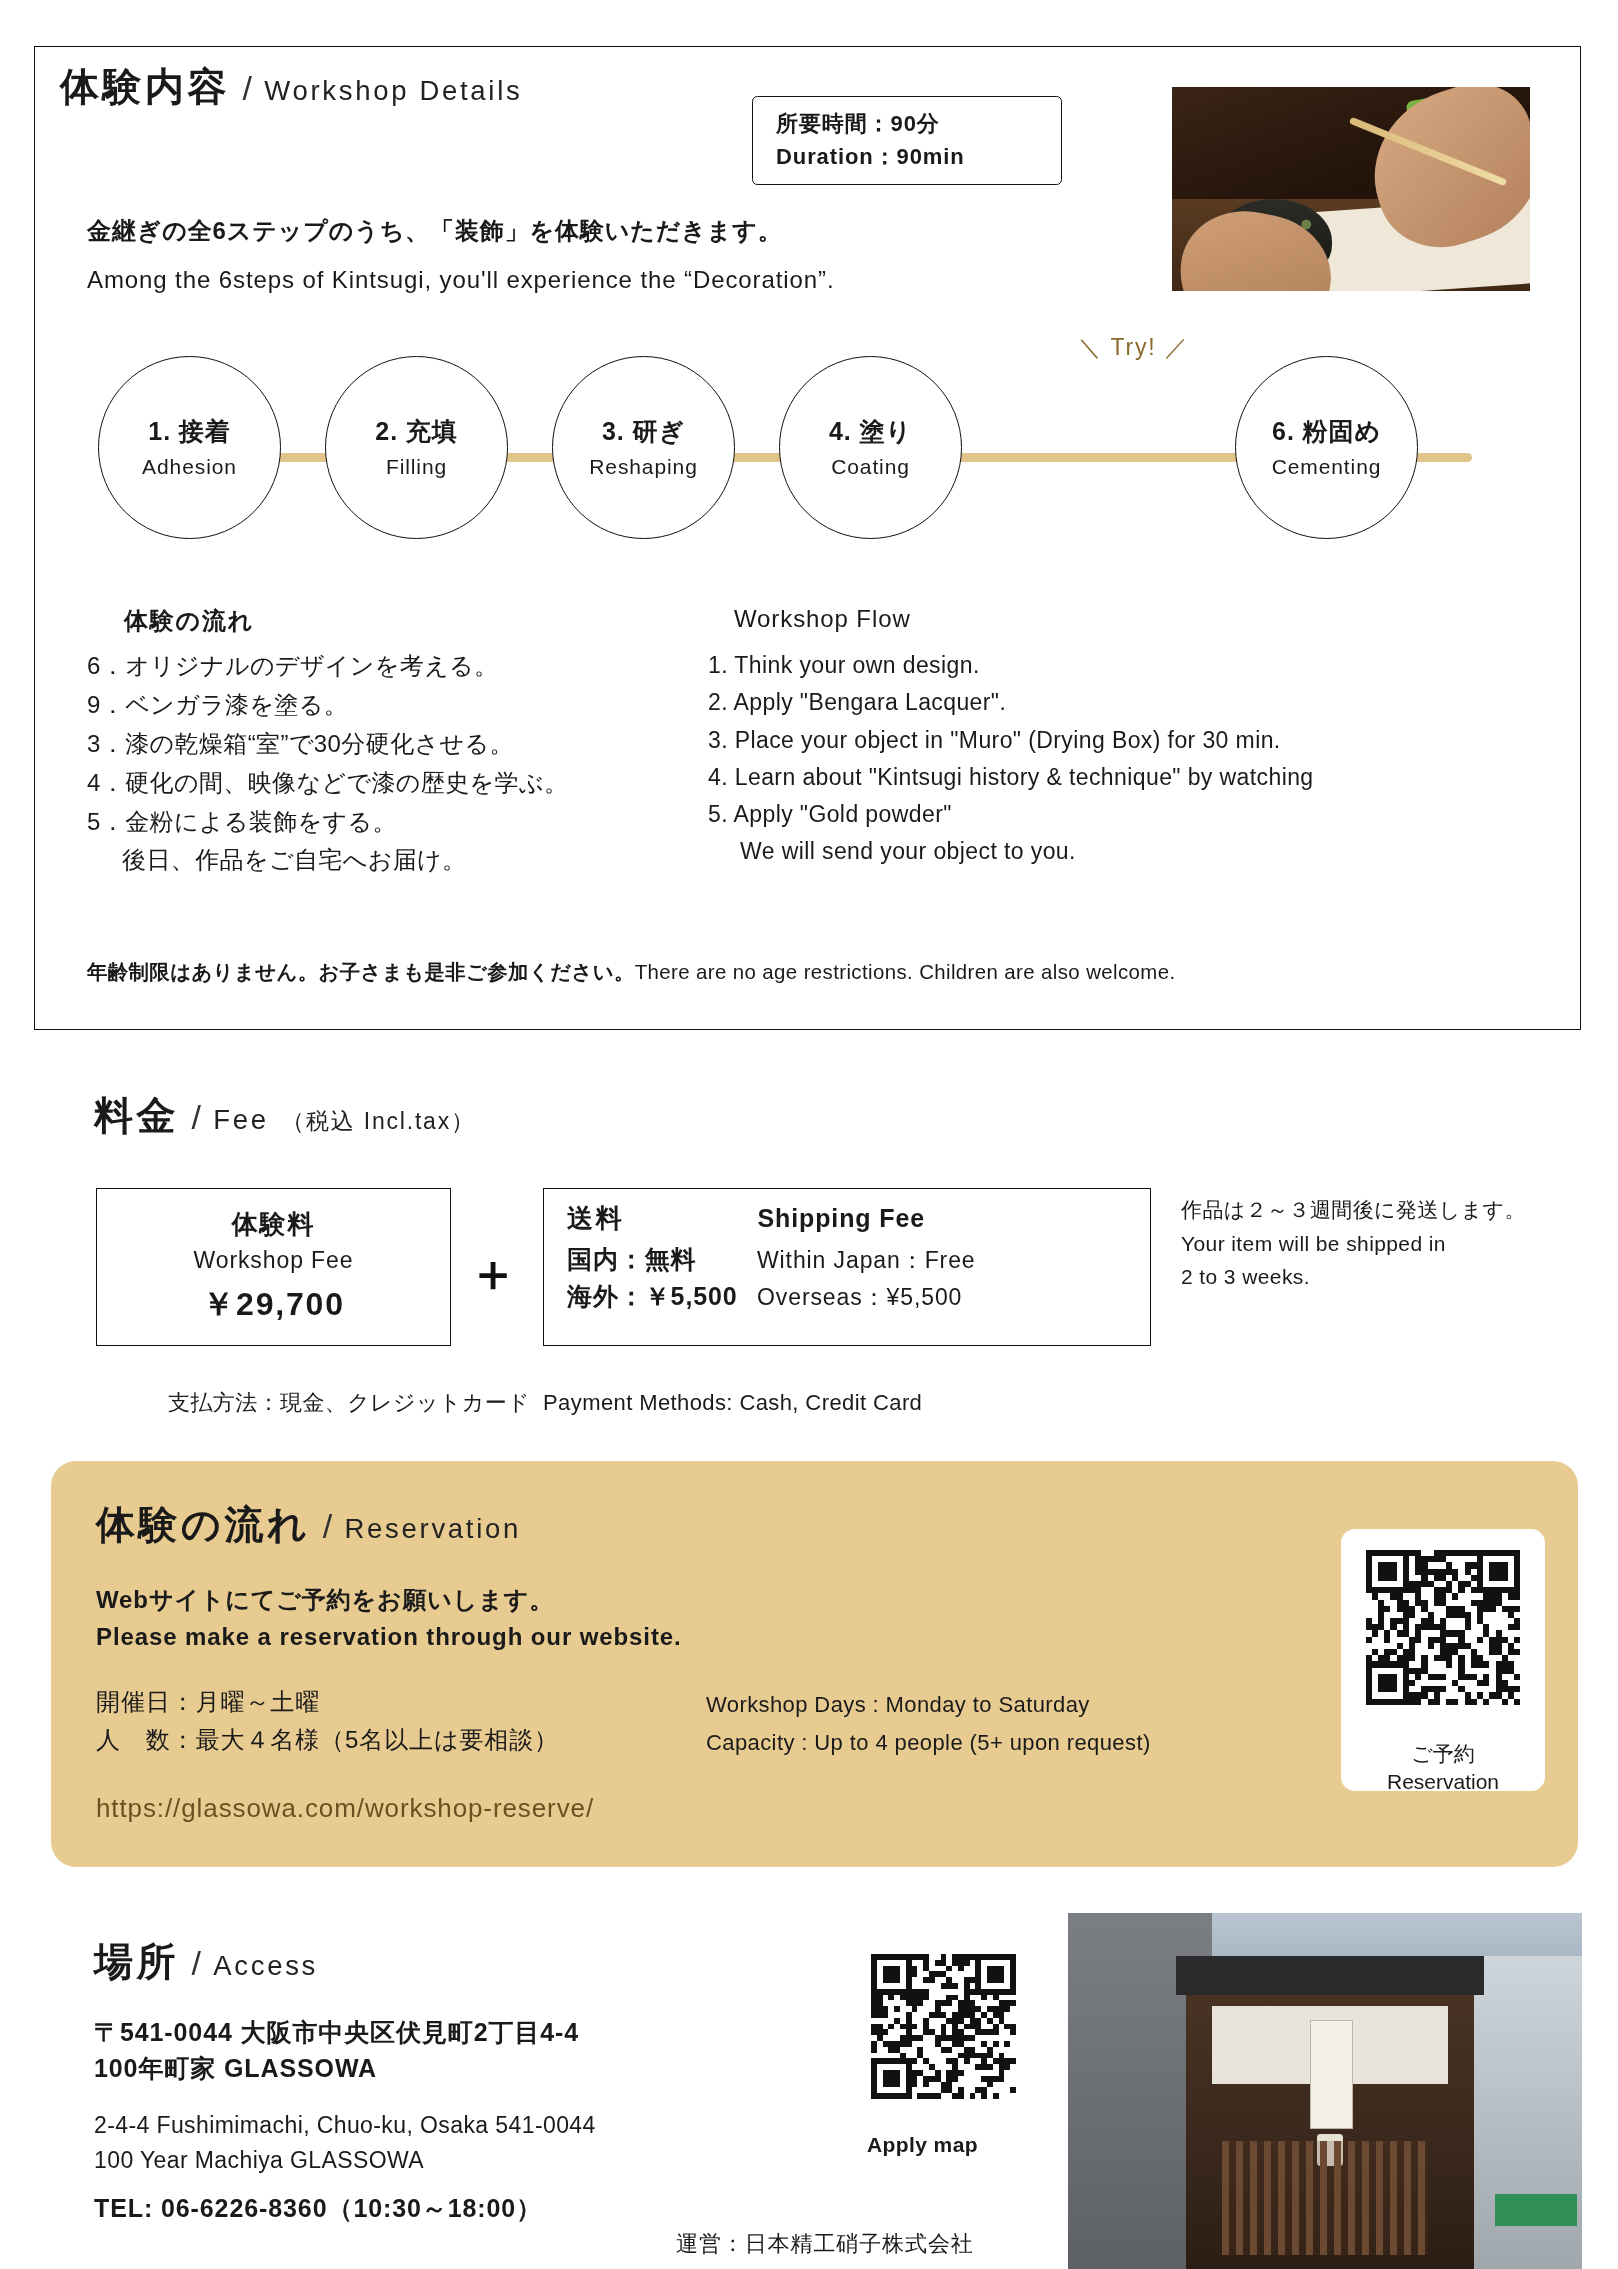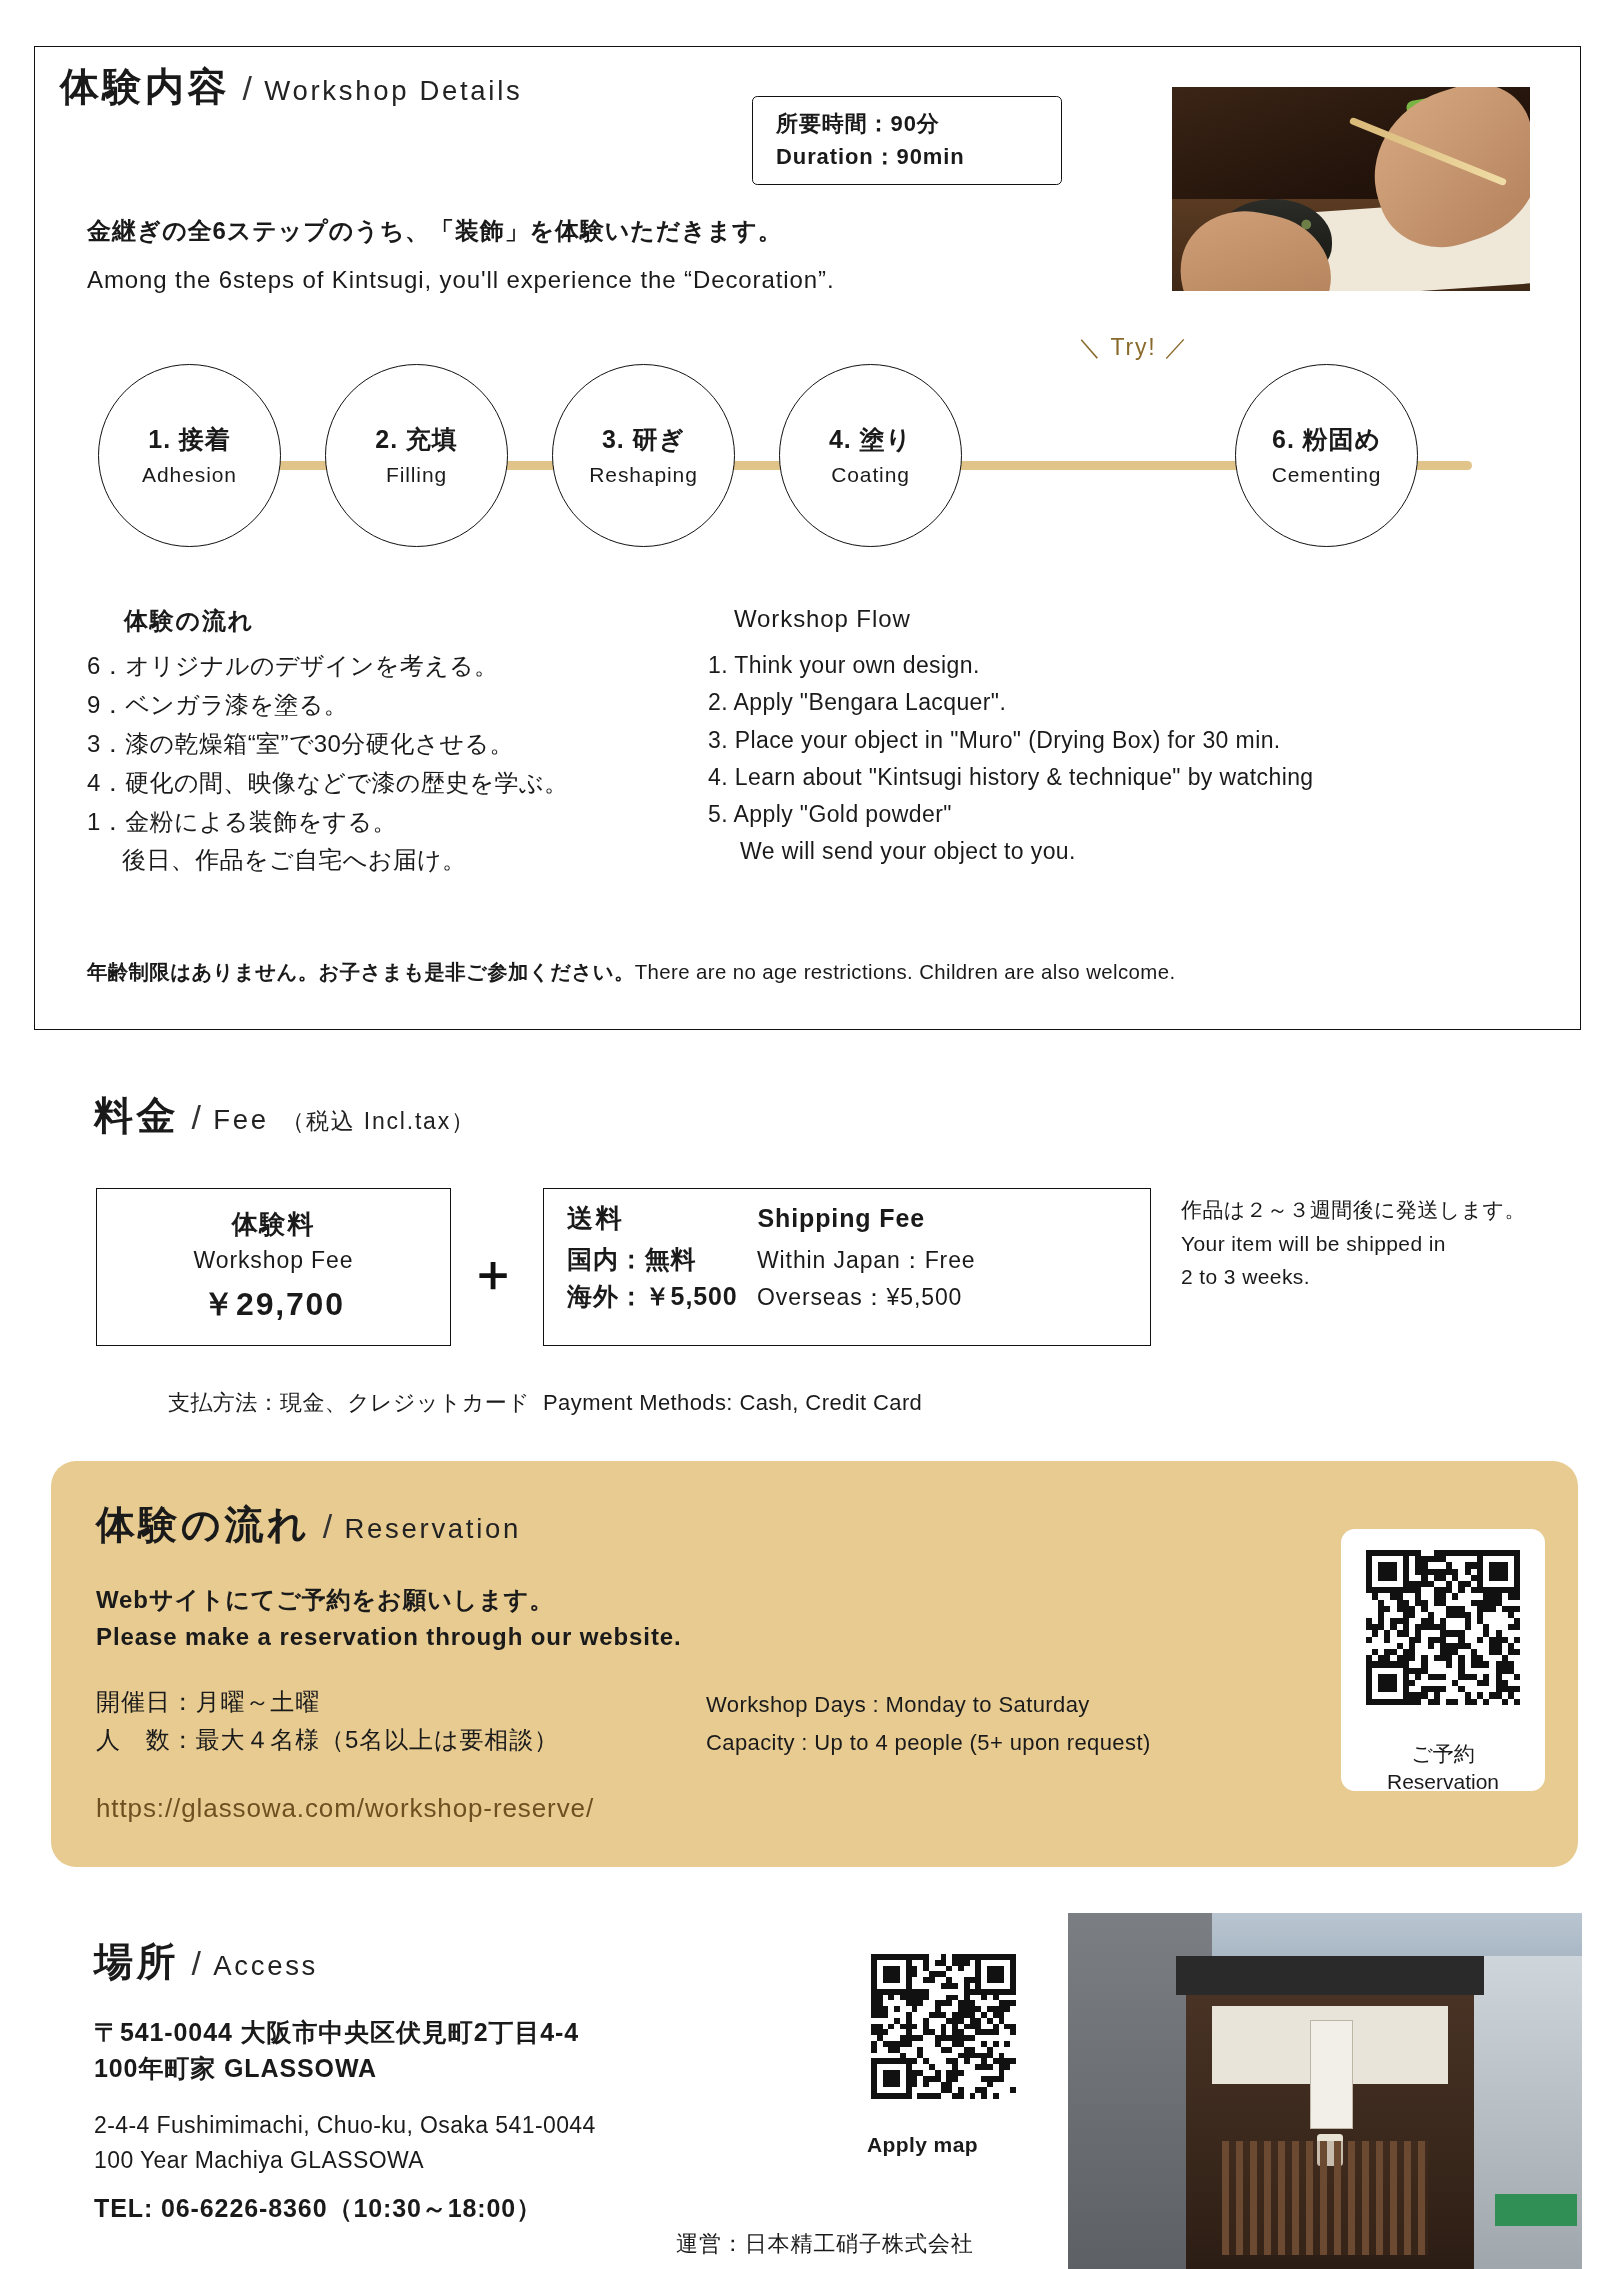--- a/index.html
+++ b/index.html
@@ -167,21 +167,21 @@
     left: 87px;
     top: 266px;
     font-size: 24px;
     letter-spacing: 0.9px;
   }
 
   
   .steps {
     position: absolute;
     left: 98px;
-    top: 355px;
+    top: 347px;
     width: 1410px;
     height: 204px;
   }
   .steps-line {
     position: absolute;
     left: 53px;
     top: 106px;
     width: 1321px;
     height: 8.9px;
     background: #e0c48a;
@@ -585,21 +585,21 @@
   </div>
 
   <div class="flow-jp-title">体験の流れ</div>
   <div class="flow-en-title">Workshop Flow</div>
 
   <div class="flow-jp">
     <div>6．オリジナルのデザインを考える。</div>
     <div>9．ベンガラ漆を塗る。</div>
     <div>3．漆の乾燥箱“室”で30分硬化させる。</div>
     <div>4．硬化の間、映像などで漆の歴史を学ぶ。</div>
-    <div>1．金粉による装飾をする。</div>
+    <div>5．金粉による装飾をする。</div>
     <div class="indent">後日、作品をご自宅へお届け。</div>
   </div>
 
   <div class="flow-en">
     <div>1. Think your own design.</div>
     <div>2. Apply "Bengara Lacquer".</div>
     <div>3. Place your object in "Muro" (Drying Box) for 30 min.</div>
     <div>4. Learn about "Kintsugi history &amp; technique" by watching</div>
     <div>5. Apply "Gold powder"</div>
     <div class="indent">We will send your object to you.</div>

